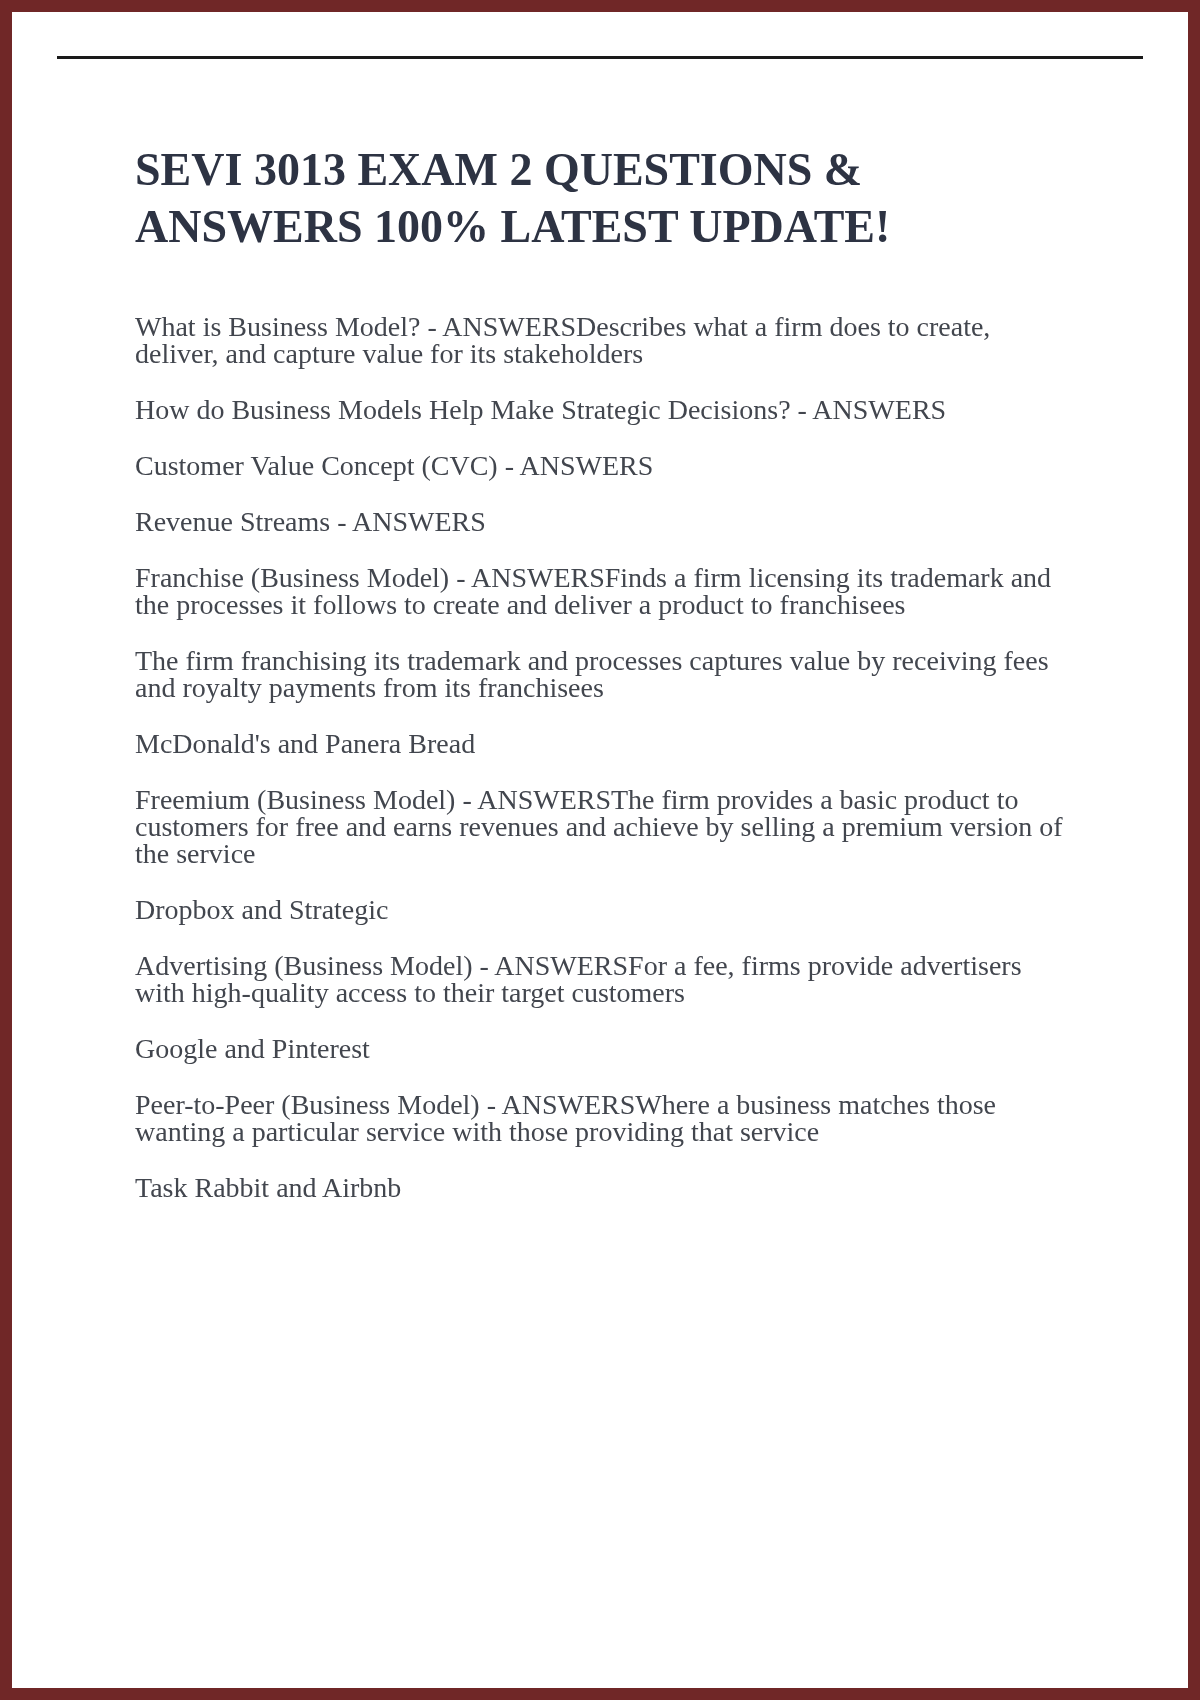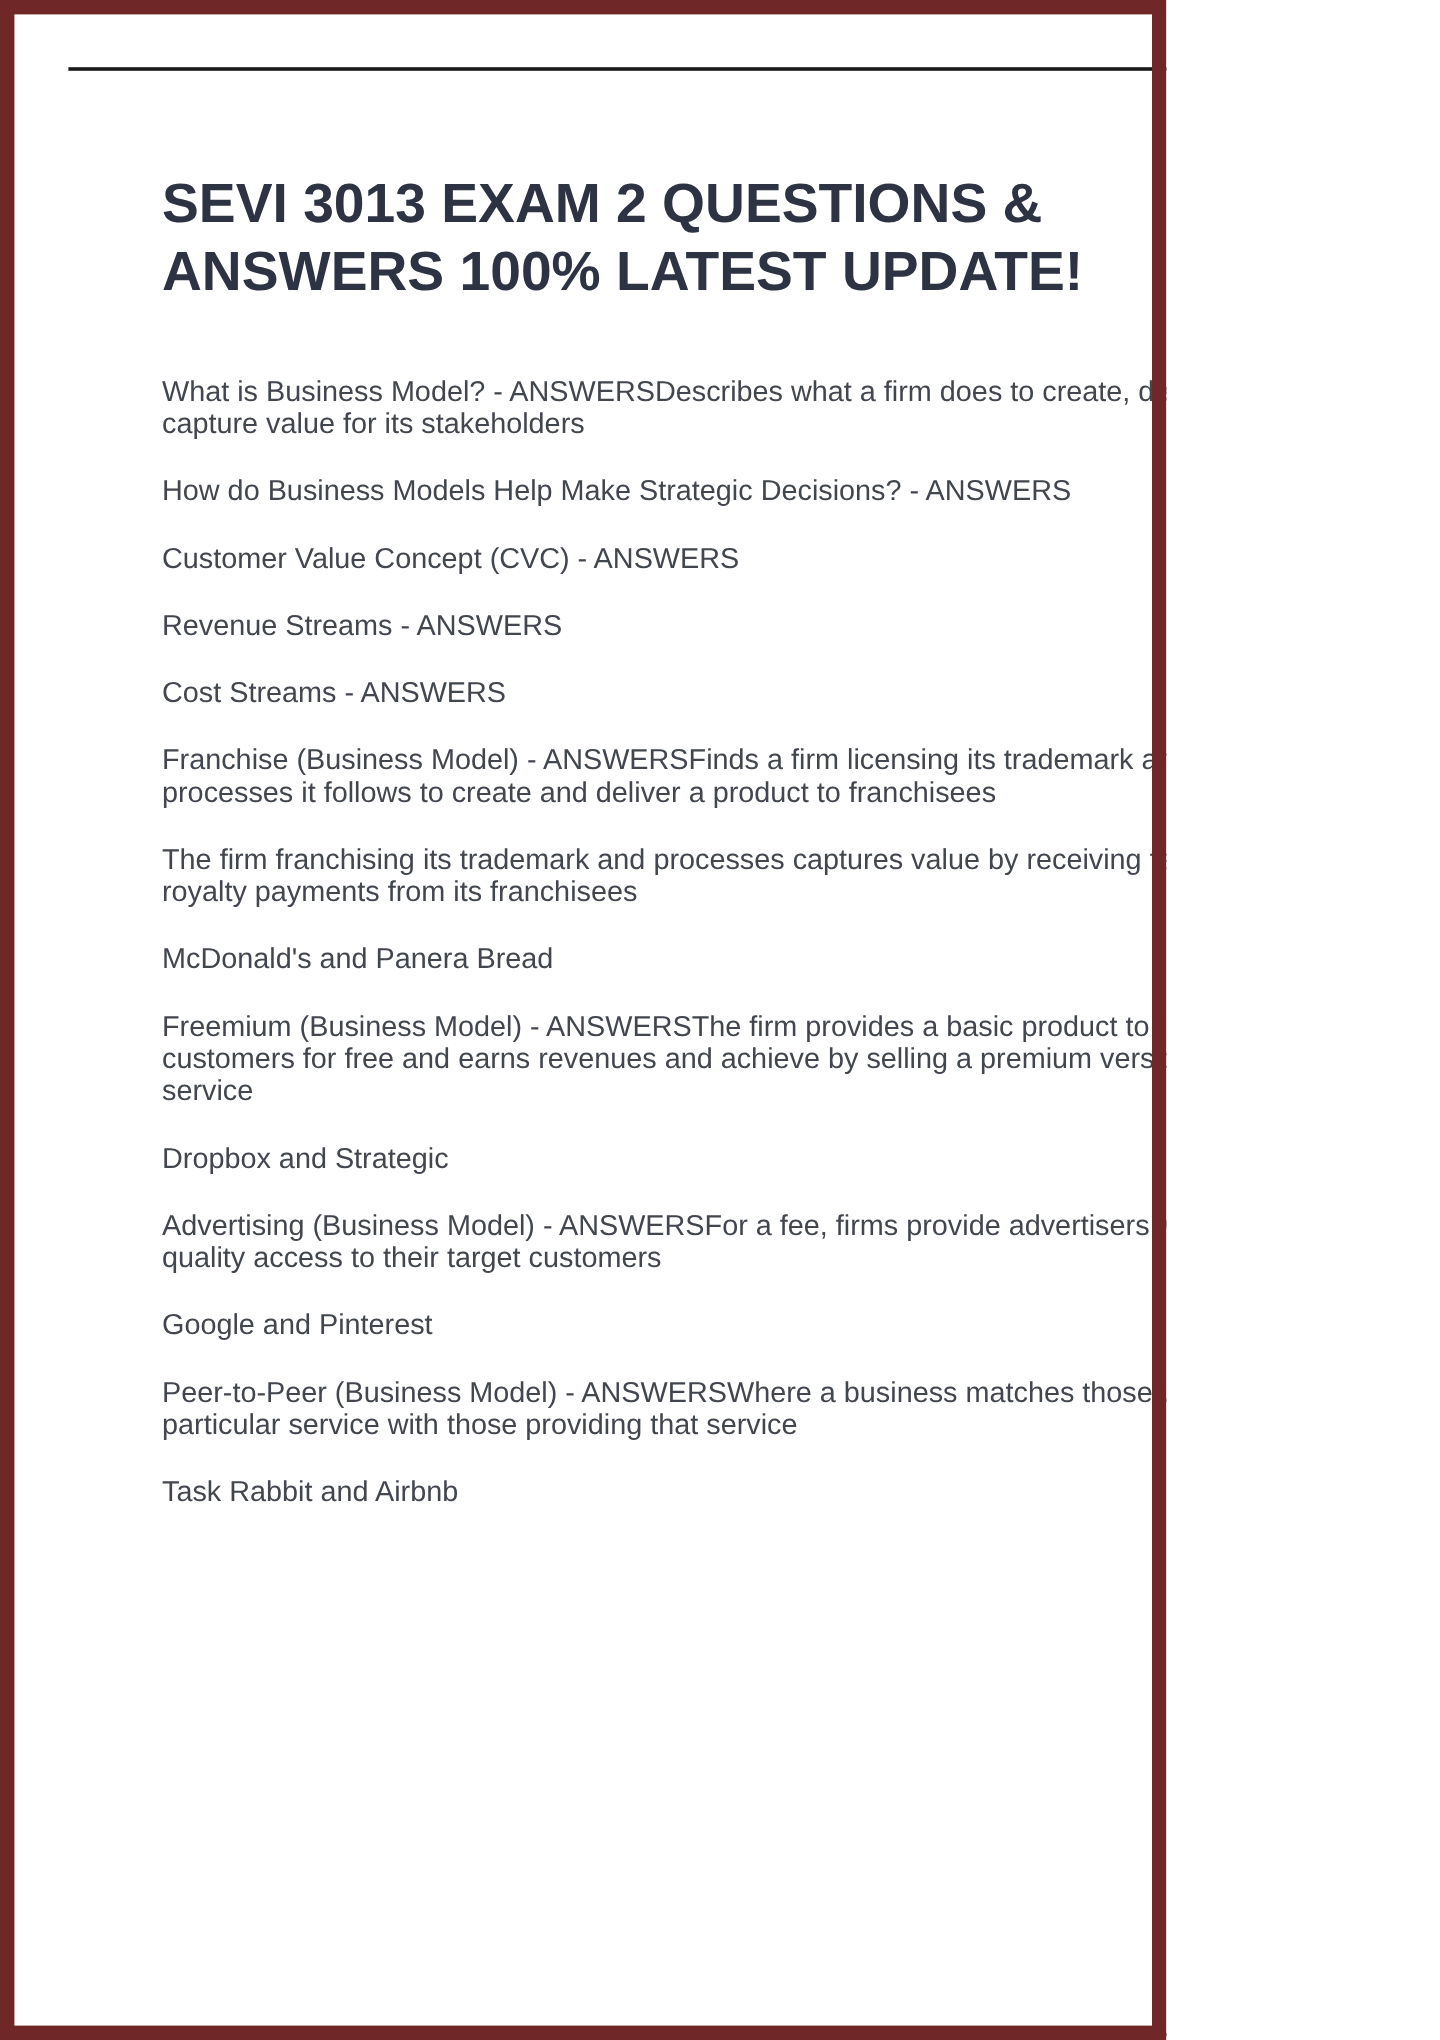--- a/index.html
+++ b/index.html
@@ -6,25 +6,25 @@
     --border-color: #702727;
     --rule-color: #1a1a1a;
     --title-color: #2d3343;
     --body-color: #42464e;
     --page-bg: #ffffff;
   }
   * { margin: 0; padding: 0; box-sizing: border-box; }
   html, body { background: #ffffff; }
   .page {
     position: relative;
-    width: 972px;
+    width: 1200px;
     height: 1700px;
     background: var(--page-bg);
     overflow: hidden;
-    font-family: Liberation Sans, sans-serif;
+    font-family: Liberation Serif, serif;
   }
   .frame {
     position: absolute;
     inset: 0;
     border: 12px solid var(--border-color);
     pointer-events: none;
     z-index: 10;
   }
   .rule {
     position: absolute;
@@ -43,41 +43,40 @@
   }
   h1.doc-title {
     font-size: 46px;
     line-height: 57px;
     font-weight: bold;
     color: var(--title-color);
     letter-spacing: 0;
     margin: 0 0 58px 0;
   }
   .para-list p {
-    font-size: 24px;
+    font-size: 28px;
     line-height: 27px;
     color: var(--body-color);
     margin: 0 0 29px 0;
     font-weight: normal;
   }
 </style>
 </head>
 <body>
 
 <div class="page">
   <div class="rule rule-top"></div>
 
   <div class="content">
     <h1 class="doc-title">SEVI 3013 EXAM 2 QUESTIONS &amp; ANSWERS 100% LATEST UPDATE!</h1>
     <div class="para-list">
         <p>What is Business Model? - ANSWERSDescribes what a firm does to create, deliver, and capture value for its stakeholders</p>
         <p>How do Business Models Help Make Strategic Decisions? - ANSWERS</p>
         <p>Customer Value Concept (CVC) - ANSWERS</p>
         <p>Revenue Streams - ANSWERS</p>
-        <p>Cost Streams - ANSWERS</p>
         <p>Franchise (Business Model) - ANSWERSFinds a firm licensing its trademark and the processes it follows to create and deliver a product to franchisees</p>
         <p>The firm franchising its trademark and processes captures value by receiving fees and royalty payments from its franchisees</p>
         <p>McDonald's and Panera Bread</p>
         <p>Freemium (Business Model) - ANSWERSThe firm provides a basic product to customers for free and earns revenues and achieve by selling a premium version of the service</p>
         <p>Dropbox and Strategic</p>
         <p>Advertising (Business Model) - ANSWERSFor a fee, firms provide advertisers with high-quality access to their target customers</p>
         <p>Google and Pinterest</p>
         <p>Peer-to-Peer (Business Model) - ANSWERSWhere a business matches those wanting a particular service with those providing that service</p>
         <p>Task Rabbit and Airbnb</p>
       </div>

